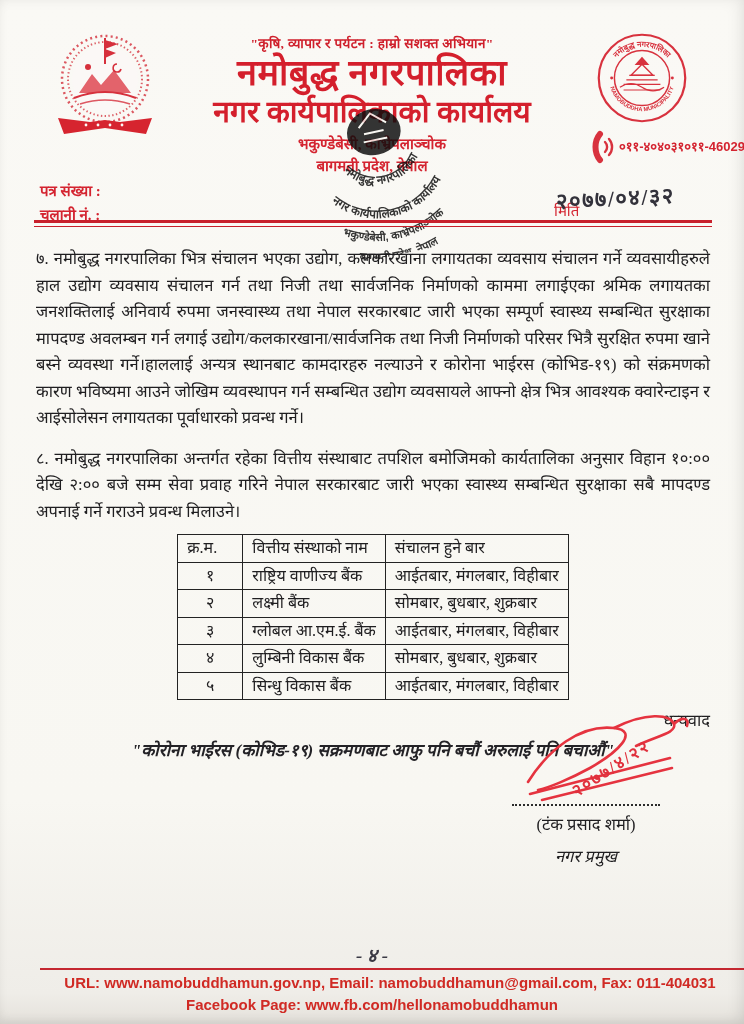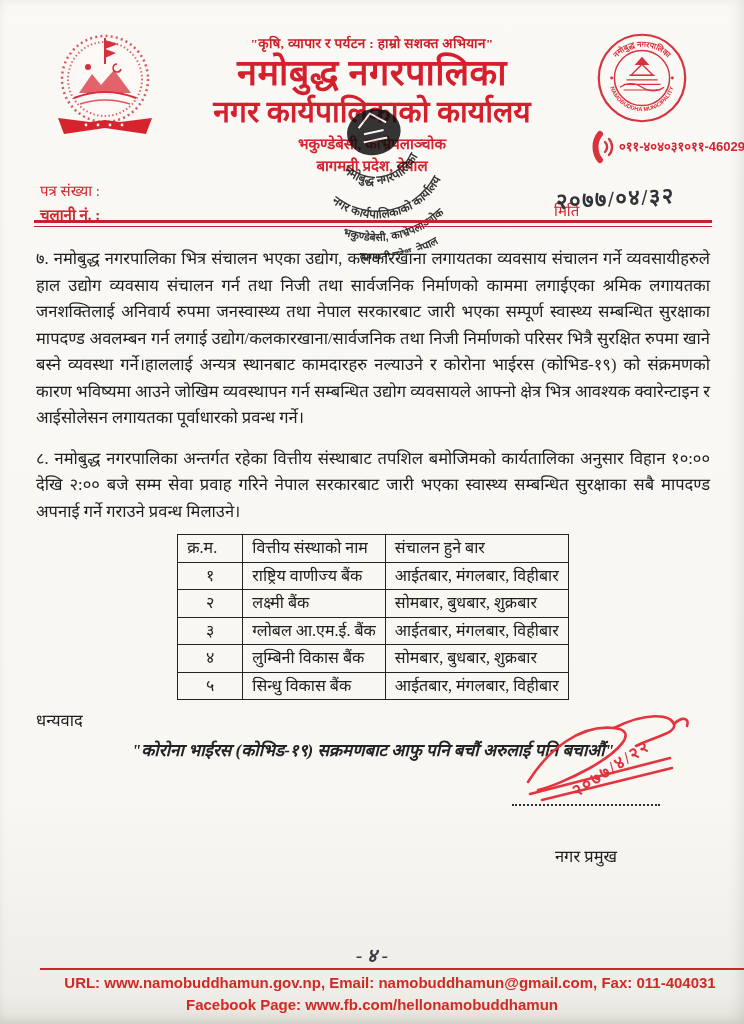--- a/index.html
+++ b/index.html
@@ -12,44 +12,44 @@
   .tagline{font-size:13.5px;font-weight:bold;color:#cf1f2b;letter-spacing:.3px;}
   .title{font-size:36px;font-weight:bold;color:#d41f2c;line-height:1.05;margin-top:3px;letter-spacing:.5px;}
   .subtitle{font-size:30px;font-weight:bold;color:#d41f2c;line-height:1.1;margin-top:2px;}
   .addr{font-size:15px;font-weight:bold;color:#d42430;line-height:1.45;margin-top:6px;}
   .addr2{font-size:15px;font-weight:bold;color:#d42430;line-height:1.4;}
   .emblem{position:absolute;left:44px;top:30px;}
   .seal{position:absolute;left:596px;top:32px;}
   .phones{position:absolute;left:592px;top:130px;display:flex;align-items:center;gap:5px;}
   .phone-nums{display:flex;flex-direction:row;font-size:13px;font-weight:bold;color:#d42430;line-height:1.55;font-family:"Liberation Sans","DejaVu Sans",sans-serif;}
   .stamp{position:absolute;left:278px;top:104px;transform:rotate(-12deg);opacity:.9;}
-  .letterno{position:absolute;left:40px;top:180px;font-size:15px;font-weight:normal;color:#d42430;}
+  .letterno{position:absolute;left:40px;top:180px;font-size:15px;font-weight:bold;color:#d42430;}
   .chalani{position:absolute;left:40px;top:204px;font-size:15px;font-weight:bold;color:#d42430;}
   .miti-label{position:absolute;left:554px;top:200px;font-size:15px;font-weight:normal;color:#d42430;}
   .hand-date{position:absolute;left:556px;top:182px;font-size:22px;color:#33323b;
              transform:rotate(-3deg);letter-spacing:1.5px;font-weight:bold;}
   .rule{position:absolute;left:34px;right:32px;top:220px;height:3px;
         border-top:3px solid #c8202c;border-bottom:1px solid #c8202c;}
   
   .body-text{position:absolute;left:36px;right:34px;top:246px;color:#1f1e20;
              font-size:16.5px;line-height:26.5px;text-align:justify;}
   .para{margin:0 0 14px 0;}
   table.sched{border-collapse:collapse;margin:9px auto 8px;}
   table.sched td,table.sched th{border:1.6px solid #232323;padding:0 9px;height:22px;
         font-size:16px;font-weight:normal;text-align:left;color:#1f1e20;white-space:nowrap;}
   table.sched td.sn{text-align:center;width:46px;}
-  .thanks{text-align:left;font-size:16.5px;margin-top:5px;color:#1f1e20;}
+  .thanks{text-align:right;font-size:16.5px;margin-top:5px;color:#1f1e20;}
   .slogan{text-align:center;font-size:17px;font-weight:bold;font-style:italic;margin-top:3px;color:#242327;}
   
   .sig-svg{position:absolute;left:514px;top:708px;}
   .sig-date{position:absolute;left:566px;top:756px;font-size:17px;font-weight:bold;color:#e0303c;
             transform:rotate(-33deg);letter-spacing:2px;}
   .sig-dots{position:absolute;left:512px;top:790px;width:148px;border-bottom:2.5px dotted #2c2c2c;height:14px;}
   .sig-name{position:absolute;left:486px;top:812px;width:200px;text-align:center;font-size:16.5px;color:#1f1e20;}
-  .sig-role{position:absolute;left:486px;top:844px;width:200px;text-align:center;font-size:16.5px;color:#1f1e20;}
+  .sig-role{position:absolute;left:486px;top:844px;width:200px;text-align:center;font-size:16.5px;color:#1f1e20;font-style:italic;}
   
   .pagenum{position:absolute;left:0;right:0;top:942px;text-align:center;font-size:19px;
            color:#3b3a45;font-style:italic;font-weight:bold;}
   .f-rule{position:absolute;left:40px;right:0;top:968px;border-top:2.5px solid #c42730;}
   .f-line1{position:absolute;left:0;right:0;top:974px;text-align:center;font-size:15px;font-weight:bold;
            color:#d02a24;font-family:"Liberation Sans","DejaVu Sans",sans-serif;margin-left:36px;}
   .f-line2{position:absolute;left:0;right:0;top:996px;text-align:center;font-size:15px;font-weight:bold;
            color:#d02a24;font-family:"Liberation Sans","DejaVu Sans",sans-serif;}
 </style>
 </head>
@@ -197,20 +197,21 @@
     <g stroke="#e5333f" stroke-width="2.6" fill="none" stroke-linecap="round">
       <path d="M14,74 C34,42 66,16 100,20 C126,23 104,44 76,60 C56,71 34,80 24,82"></path>
       <path d="M100,20 C132,4 156,6 160,16 C163,25 142,28 122,38"></path>
       <path d="M160,16 C168,8 176,10 173,18"></path>
       <path d="M16,86 L156,50"></path>
       <path d="M28,92 L158,60"></path>
     </g>
   </svg>
   <div class="sig-date">२०७७/४/२२</div>
   <div class="sig-dots"></div>
+  <div class="sig-name">(टंक प्रसाद शर्मा)</div>
   <div class="sig-role">नगर प्रमुख</div>
 
   <div class="pagenum">- ४ -</div>
   <div class="f-rule"></div>
   <div class="f-line1">URL: www.namobuddhamun.gov.np, Email: namobuddhamun@gmail.com, Fax: 011-404031</div>
   <div class="f-line2">Facebook Page: www.fb.com/hellonamobuddhamun</div>
 
 </div>
 
 </body></html>

